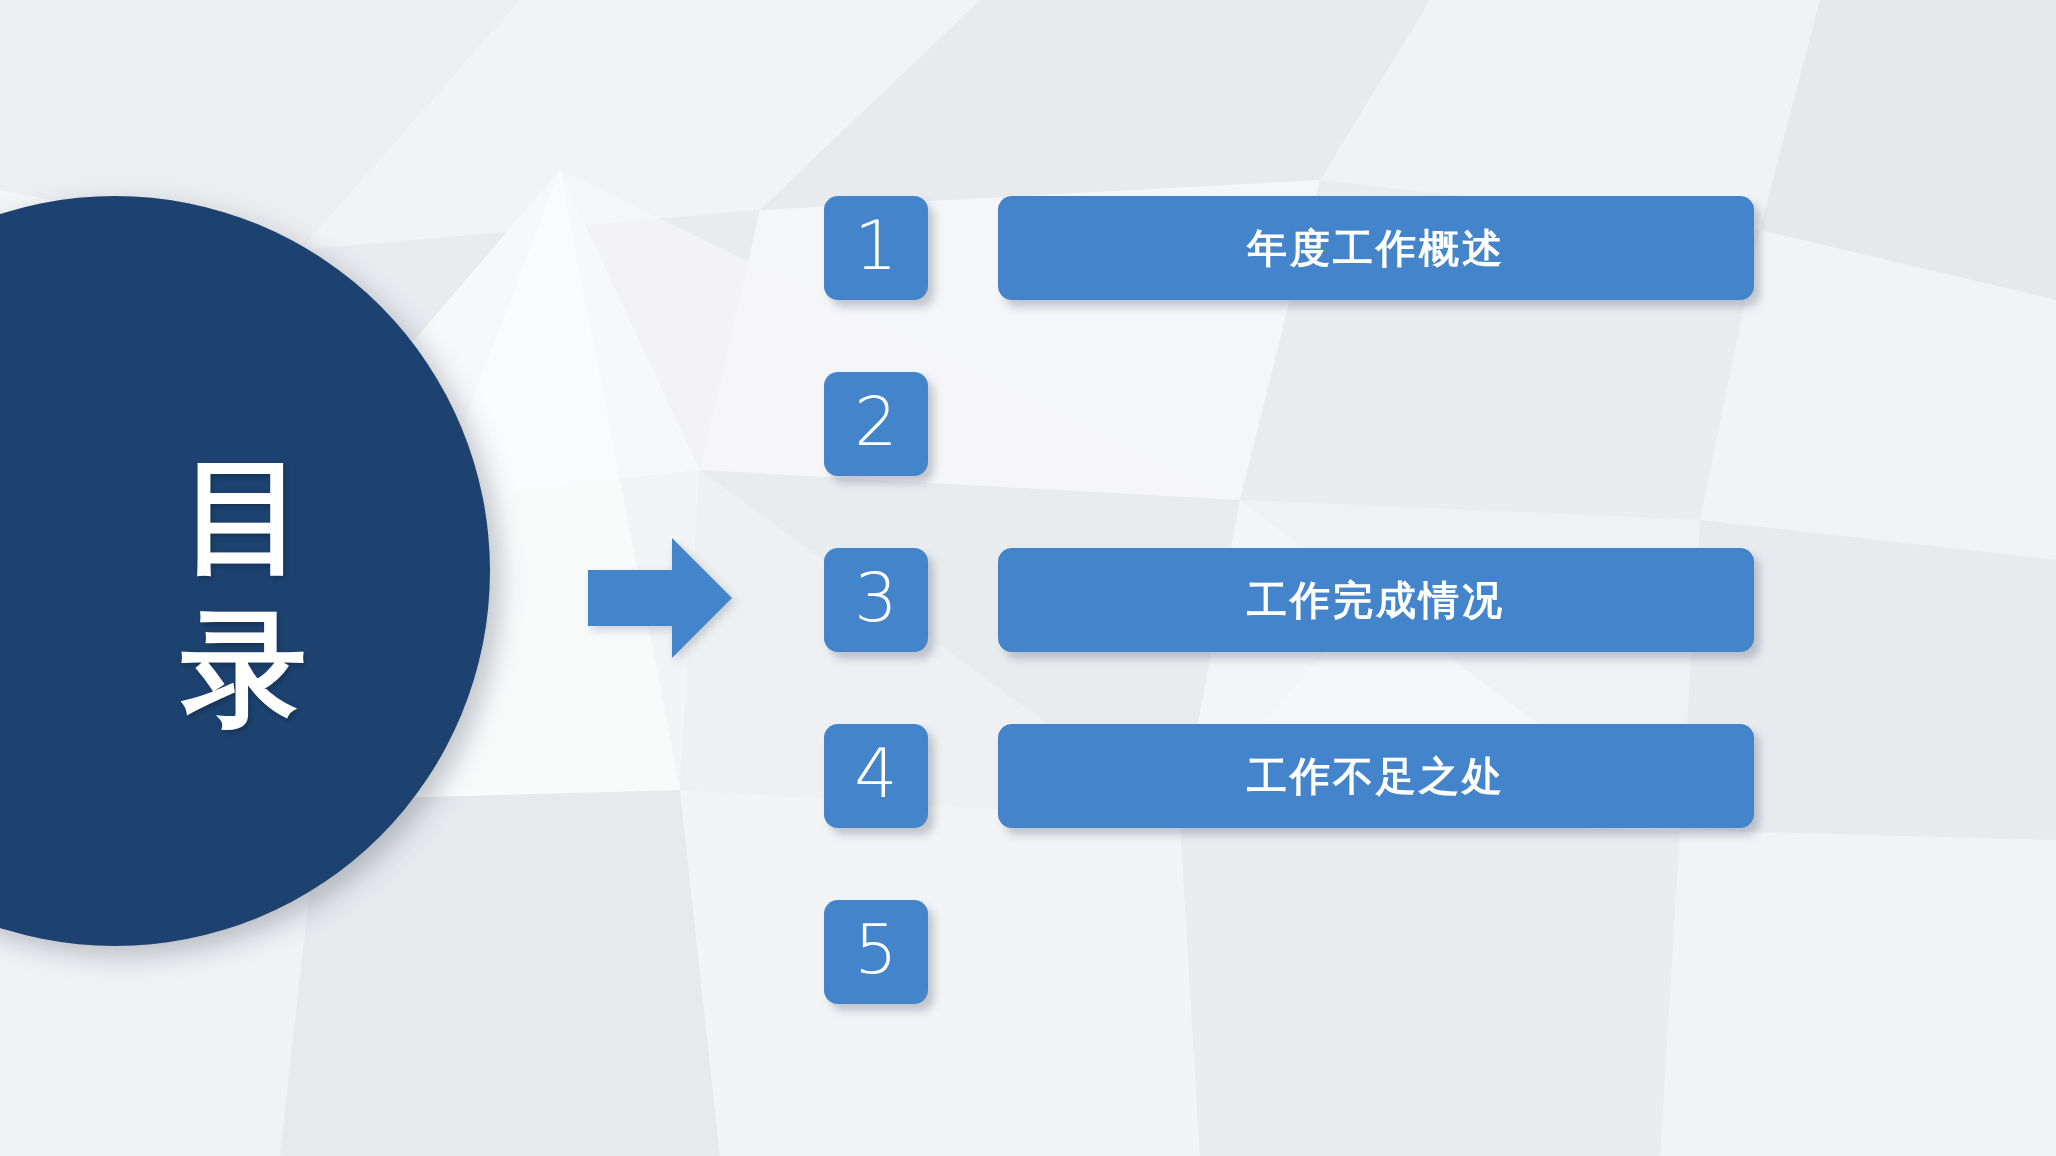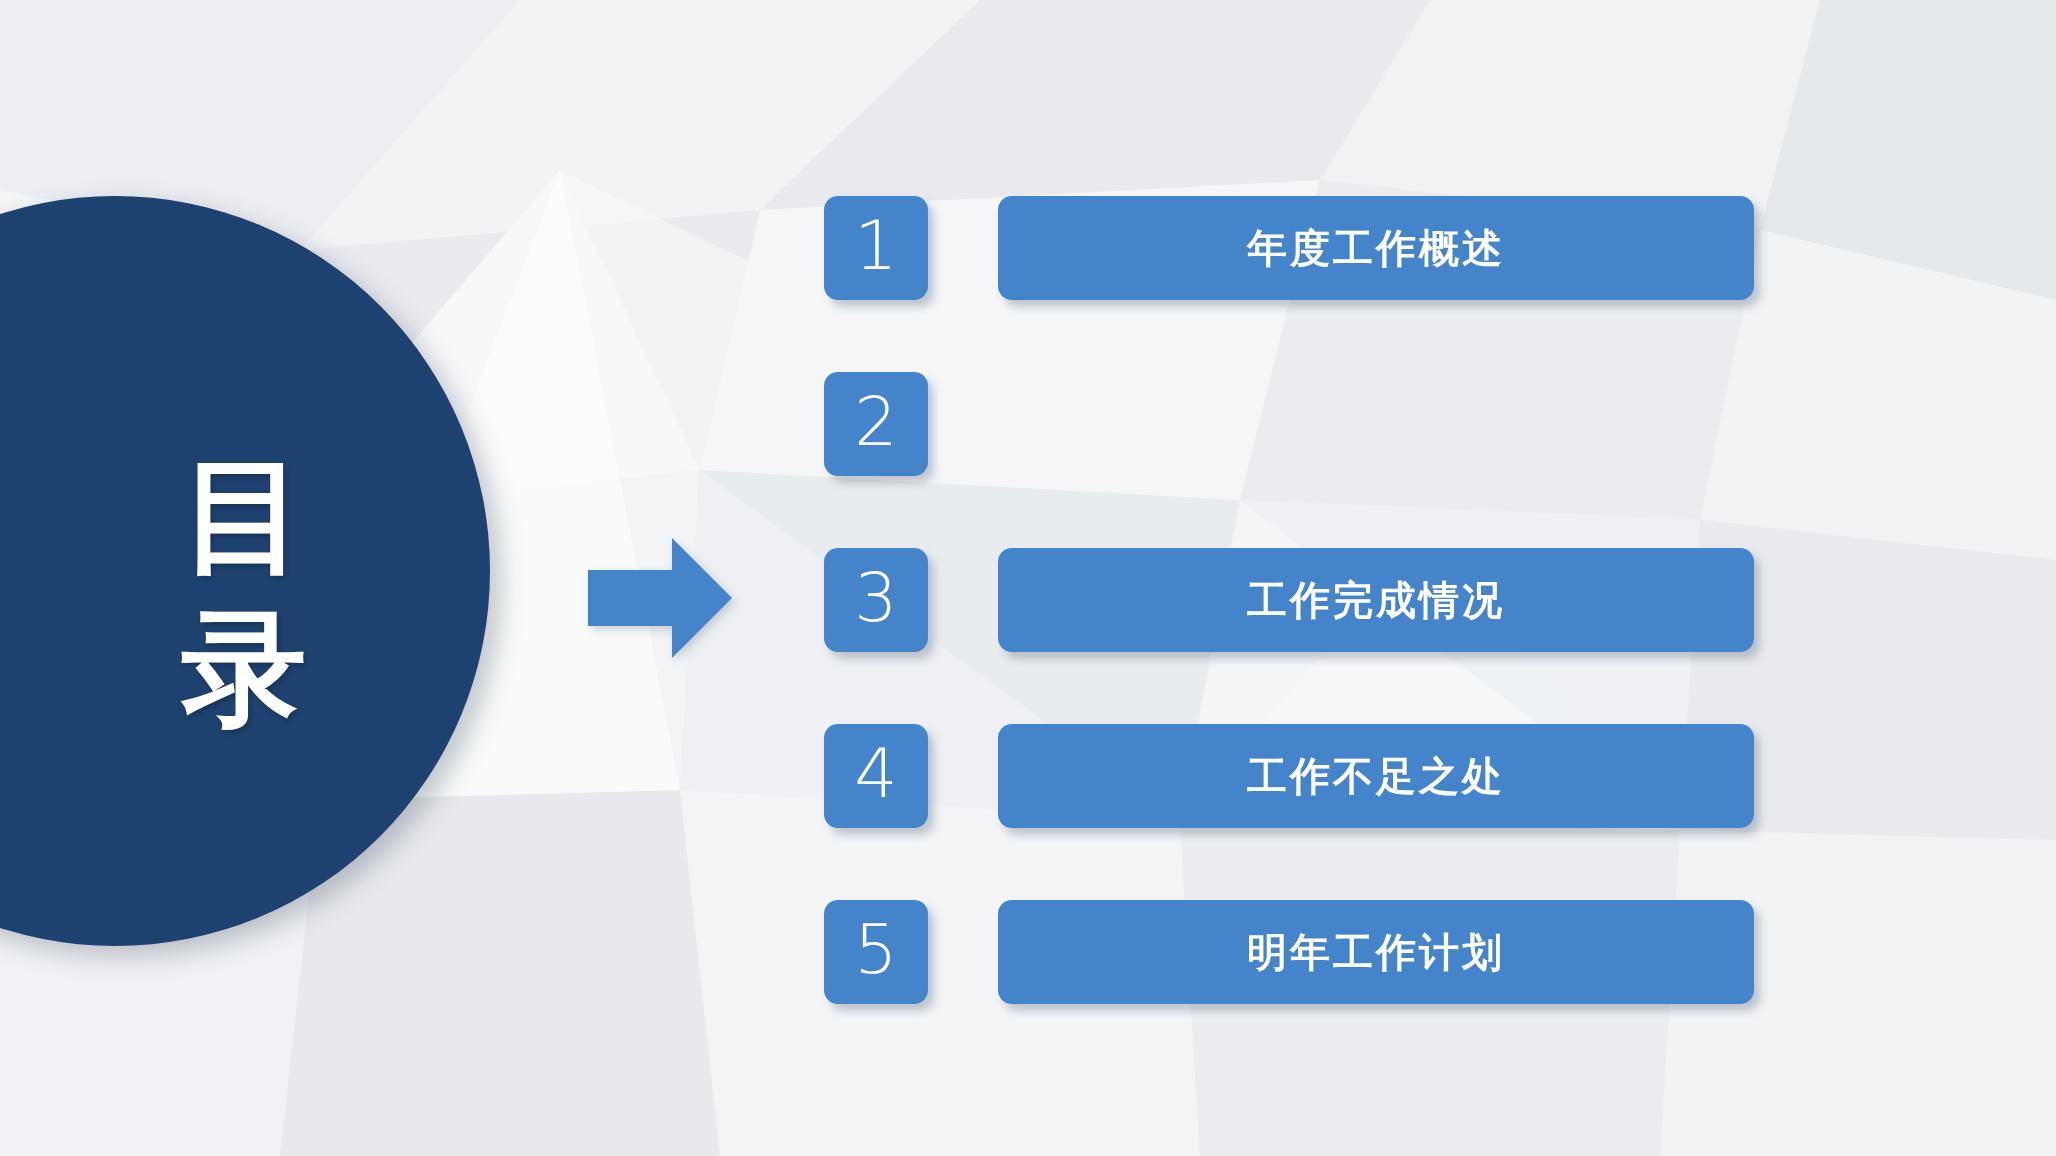--- a/index.html
+++ b/index.html
@@ -186,19 +186,16 @@
 
     <div class="toc-row">
       <div class="num-box">4</div>
       <div class="title-bar">
         <span>工作不足之处</span>
       </div>
     </div>
 
     <div class="toc-row">
       <div class="num-box">5</div>
-      <div class="title-bar">
-        <span>明年工作计划</span>
-      </div>
     </div>
 
   </div>
 </div>
 
 </body></html>

